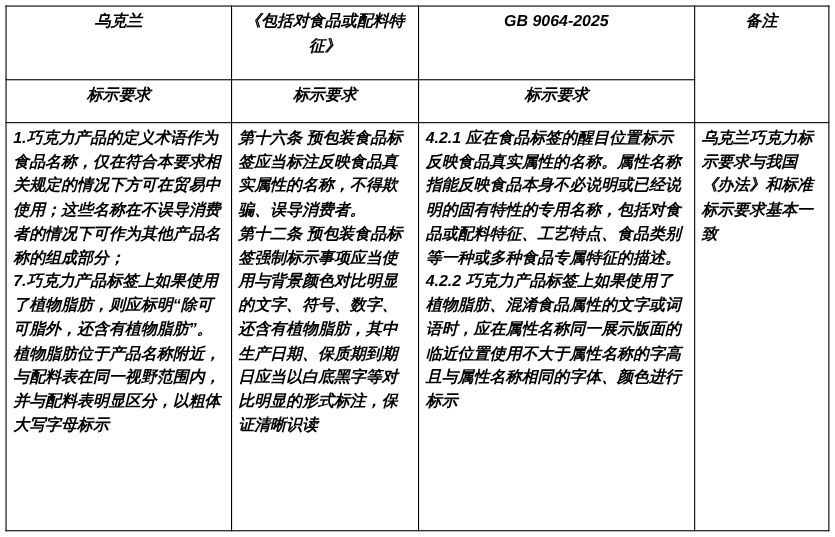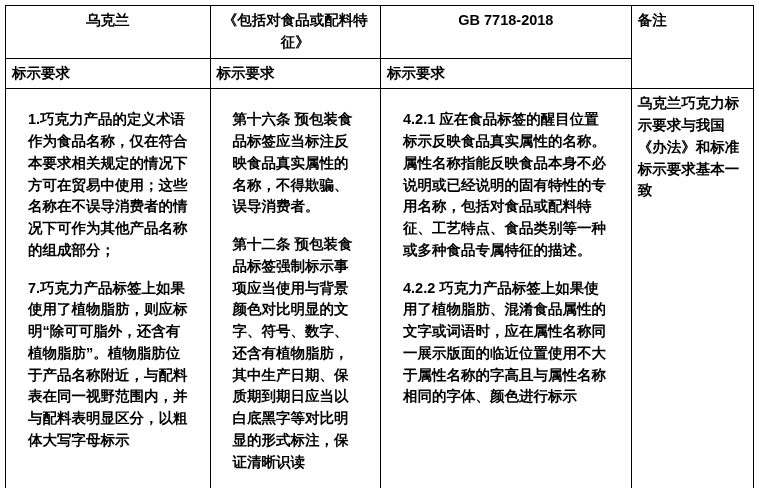--- a/index.html
+++ b/index.html
@@ -12,20 +12,21 @@
     height: 488px;
     font-family: "Liberation Sans", "DejaVu Sans", sans-serif;
     color: #000000;
     overflow: hidden;
   }
   .sheet {
     width: 759px;
     height: 348px;
     box-sizing: border-box;
     padding: 5px 5px 5px 5px;
+    font-style: italic;
   }
   table.doc-table {
     border-collapse: collapse;
     table-layout: fixed;
     width: 749px;
     height: 478px;
     border: 1px solid #000;
   }
   table.doc-table td {
     border: 1px solid #000;
@@ -37,67 +38,67 @@
   }
   td.hdr {
     text-align: center;
     vertical-align: middle;
     font-weight: bold;
     font-size: 15px;
     line-height: 1.45;
     padding: 6px 6px;
   }
   td.hdr-sub {
-    text-align: left;
+    text-align: center;
     vertical-align: middle;
     font-weight: bold;
     font-size: 14.5px;
     padding: 5px 6px;
   }
   td.remark-head {
-    text-align: left;
+    text-align: center;
     vertical-align: middle;
     font-weight: bold;
     font-size: 14.5px;
   }
   td.body-cell {
     font-weight: bold;
     letter-spacing: 0px;
   }
   td.remark-cell {
     font-weight: bold;
     vertical-align: middle;
     font-size: 14.5px;
     line-height: 1.7;
   }
   .col1 { width: 204px; }
   .col2 { width: 170px; }
   .col3 { width: 250px; }
   .col4 { width: 122px; }
   p.para {
-    margin: 16px;
+    margin: 0;
     padding: 0;
   }
 </style>
 </head>
 <body>
 
 <div class="sheet">
   <table class="doc-table">
     <colgroup>
       <col class="col1">
       <col class="col2">
       <col class="col3">
       <col class="col4">
     </colgroup>
     <tbody>
       <tr>
         <td class="hdr">乌克兰</td>
         <td class="hdr">《包括对食品或配料特征》</td>
-        <td class="hdr">GB 7718-2018</td>
+        <td class="hdr">GB 9064-2025</td>
         <td class="remark-head" rowspan="2">备注</td>
       </tr>
       <tr>
         <td class="hdr-sub">标示要求</td>
         <td class="hdr-sub">标示要求</td>
         <td class="hdr-sub">标示要求</td>
       </tr>
       <tr>
         <td class="body-cell">
           <p class="para">1.巧克力产品的定义术语作为食品名称，仅在符合本要求相关规定的情况下方可在贸易中使用；这些名称在不误导消费者的情况下可作为其他产品名称的组成部分；</p>

